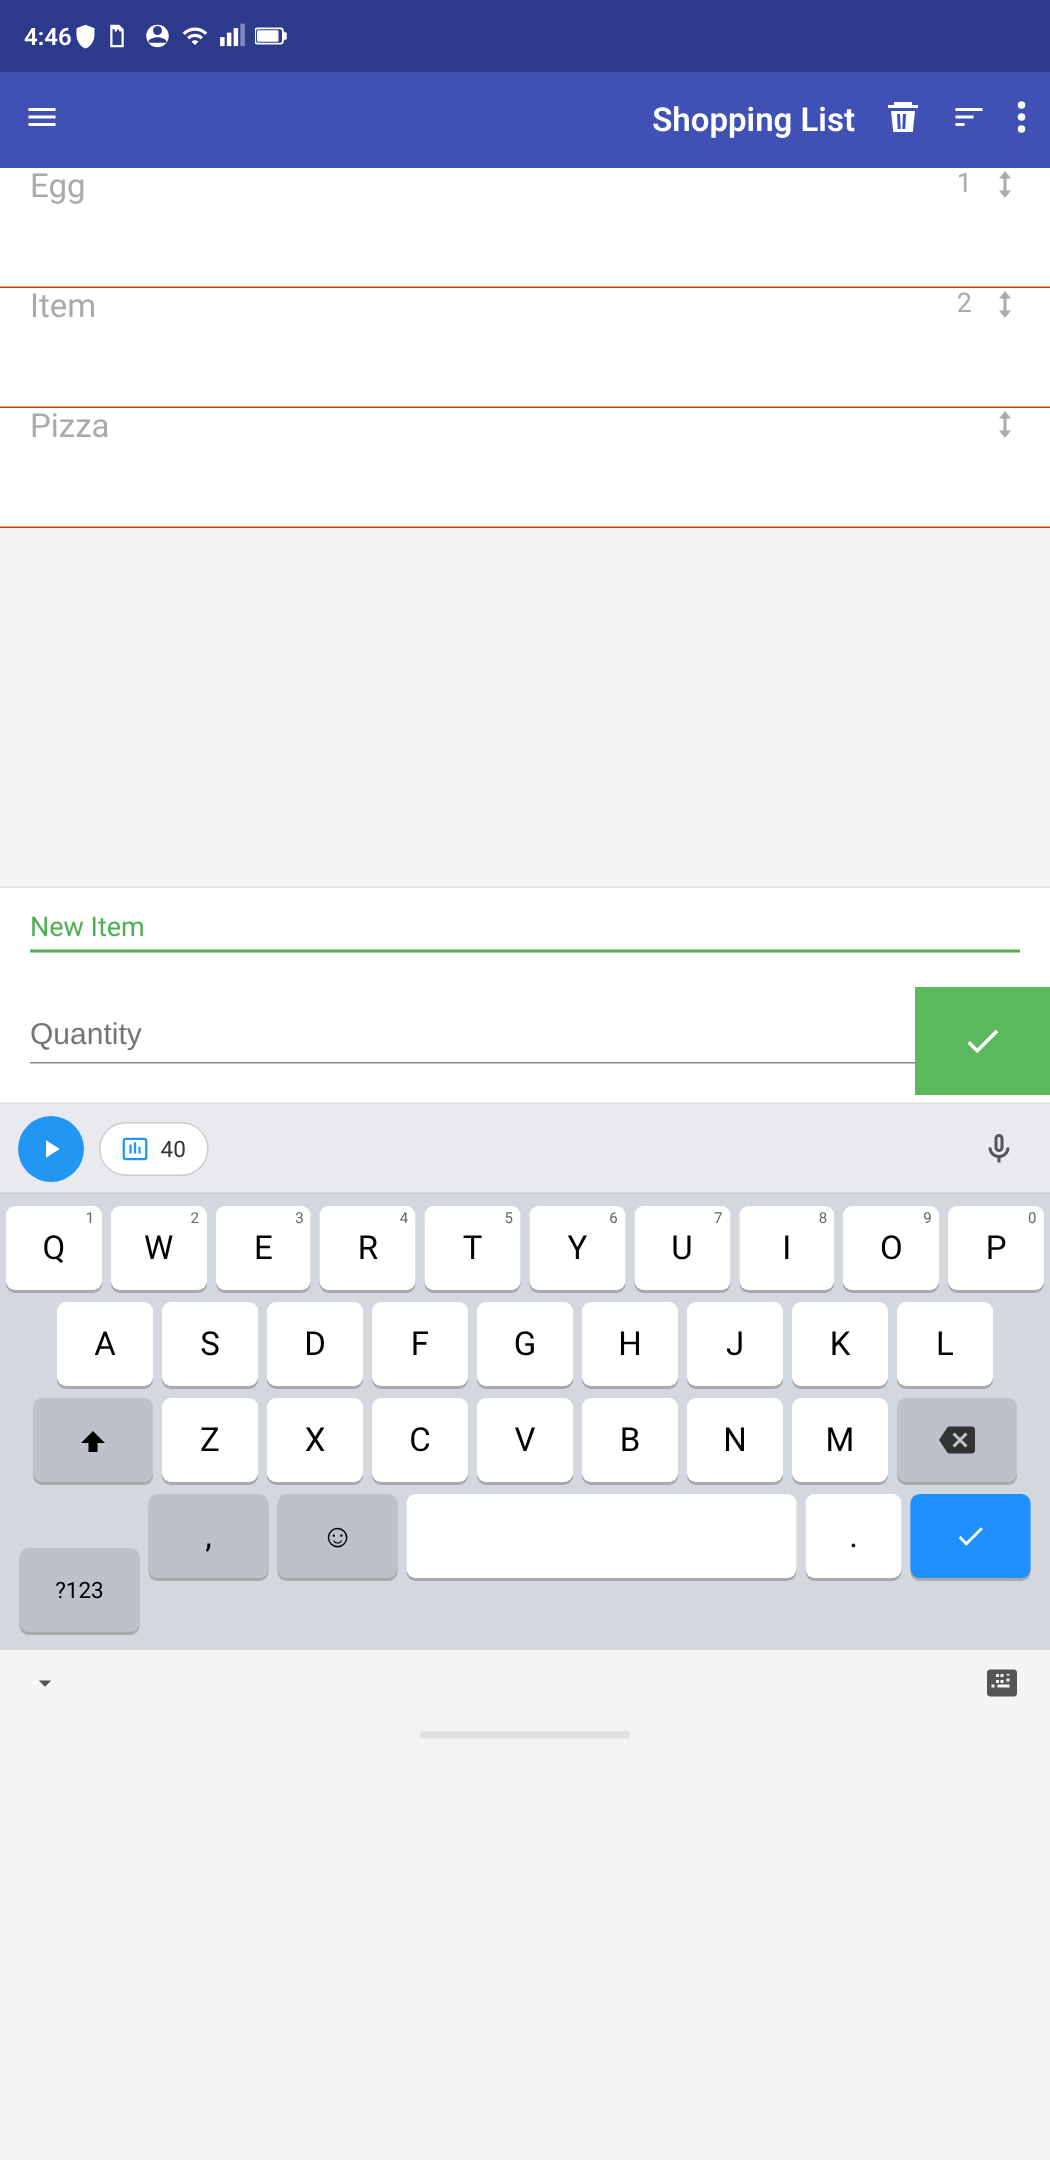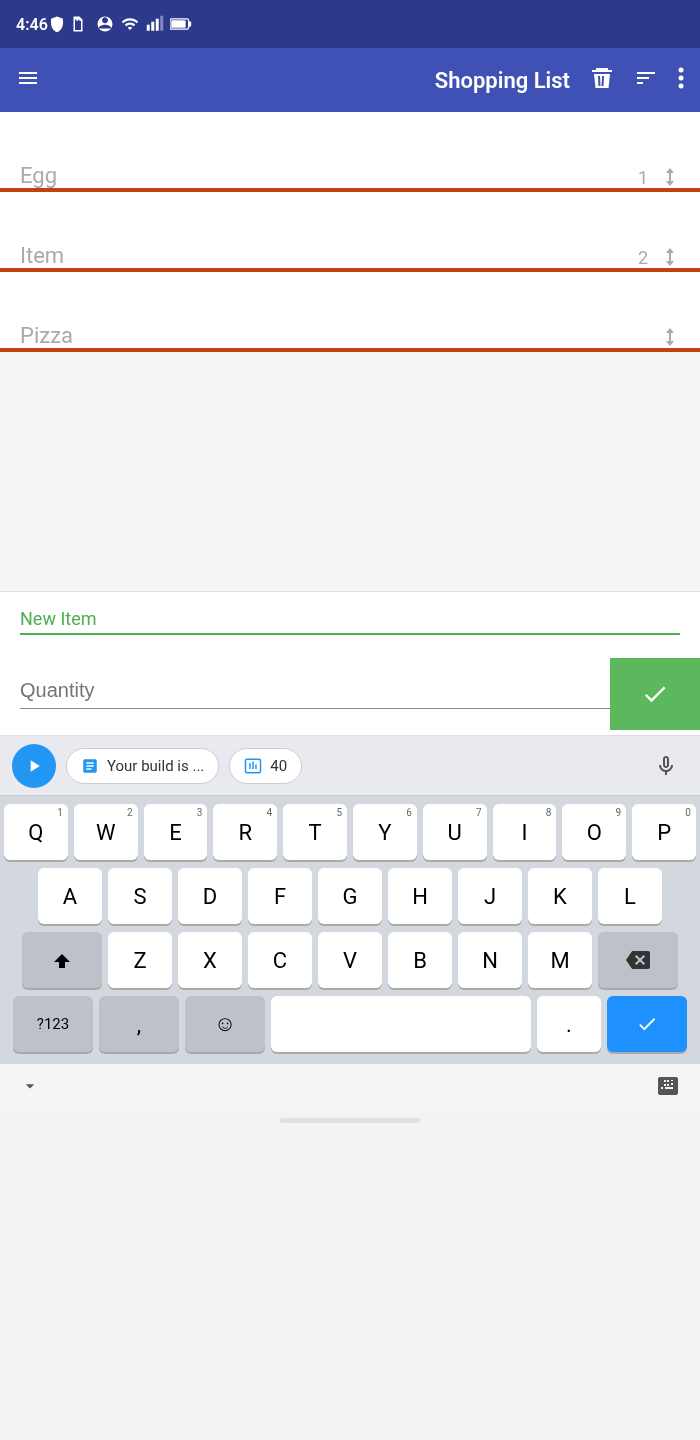--- a/index.html
+++ b/index.html
@@ -62,24 +62,24 @@
       cursor: pointer;
       font-size: 20px;
     }
 
     
     .shopping-list {
       background: white;
     }
     .list-item {
       display: flex;
-      align-items: flex-end;
+      align-items: flex-start;
       padding: 0 20px;
       height: 80px;
-      border-bottom: 4px solid #c2410c;
+      border-bottom: 1px solid #c2410c;
     }
     .list-item-name {
       flex: 1;
       font-size: 22px;
       color: #aaaaaa;
     }
     .list-item-qty {
       font-size: 18px;
       color: #aaaaaa;
       margin-right: 12px;
@@ -432,26 +432,20 @@
         <path d="M9 16.17L4.83 12l-1.42 1.41L9 19 21 7l-1.41-1.41z"></path>
       </svg>
   </div>
 </div>
 
 <div class="keyboard-toolbar">
   <div class="toolbar-arrow-btn">
     <svg viewBox="0 0 24 24">
         <path d="M8 5v14l11-7z"></path>
       </svg>
-  </div>
-  <div class="toolbar-suggestion">
-    <svg viewBox="0 0 24 24" width="18" height="18" fill="#2196f3">
-        <path d="M19 3H5c-1.1 0-2 .9-2 2v14c0 1.1.9 2 2 2h14c1.1 0 2-.9 2-2V5c0-1.1-.9-2-2-2zm-5 14H7v-2h7v2zm3-4H7v-2h10v2zm0-4H7V7h10v2z"></path>
-      </svg>
-    <span>Your build is ...</span>
   </div>
   <div class="toolbar-suggestion">
     <svg viewBox="0 0 24 24" width="18" height="18" fill="#2196f3">
         <rect x="2" y="3" width="20" height="18" rx="2" fill="none" stroke="#2196f3" stroke-width="2"></rect>
         <path d="M7 8h2v8H7zm4-2h2v10h-2zm4 4h2v6h-2z" stroke="none" fill="#2196f3"></path>
       </svg>
     <span>40</span>
   </div>
   <div class="toolbar-spacer"></div>
   <div class="toolbar-mic">
@@ -502,21 +496,21 @@
     <div class="key">N</div>
     <div class="key">M</div>
     <div class="key key-special key-backspace">
       <svg viewBox="0 0 24 24" width="24" height="24" fill="#333">
           <path d="M22 3H7c-.69 0-1.23.35-1.59.88L0 12l5.41 8.11c.36.53.9.89 1.59.89h15c1.1 0 2-.9 2-2V5c0-1.1-.9-2-2-2zm-3 12.59L17.59 17 14 13.41 10.41 17 9 15.59 12.59 12 9 8.41 10.41 7 14 10.59 17.59 7 19 8.41 15.41 12 19 15.59z"></path>
         </svg>
     </div>
   </div>
 
   <div class="key-row">
-    <div class="key key-special" style="font-size:15px;">?123</div>
+    <div class="key key-special" style="font-size:15px;margin-top:36px;">?123</div>
     <div class="key key-special" style="font-size:22px;">,</div>
     <div class="key key-special key-emoji">☺</div>
     <div class="key key-space" style="font-size:14px; color:#888;"></div>
     <div class="key key-period" style="font-size:22px;">.</div>
     <div class="key key-special key-action">
       <svg viewBox="0 0 24 24" width="24" height="24" fill="white">
           <path d="M9 16.17L4.83 12l-1.42 1.41L9 19 21 7l-1.41-1.41z"></path>
         </svg>
     </div>
   </div>

